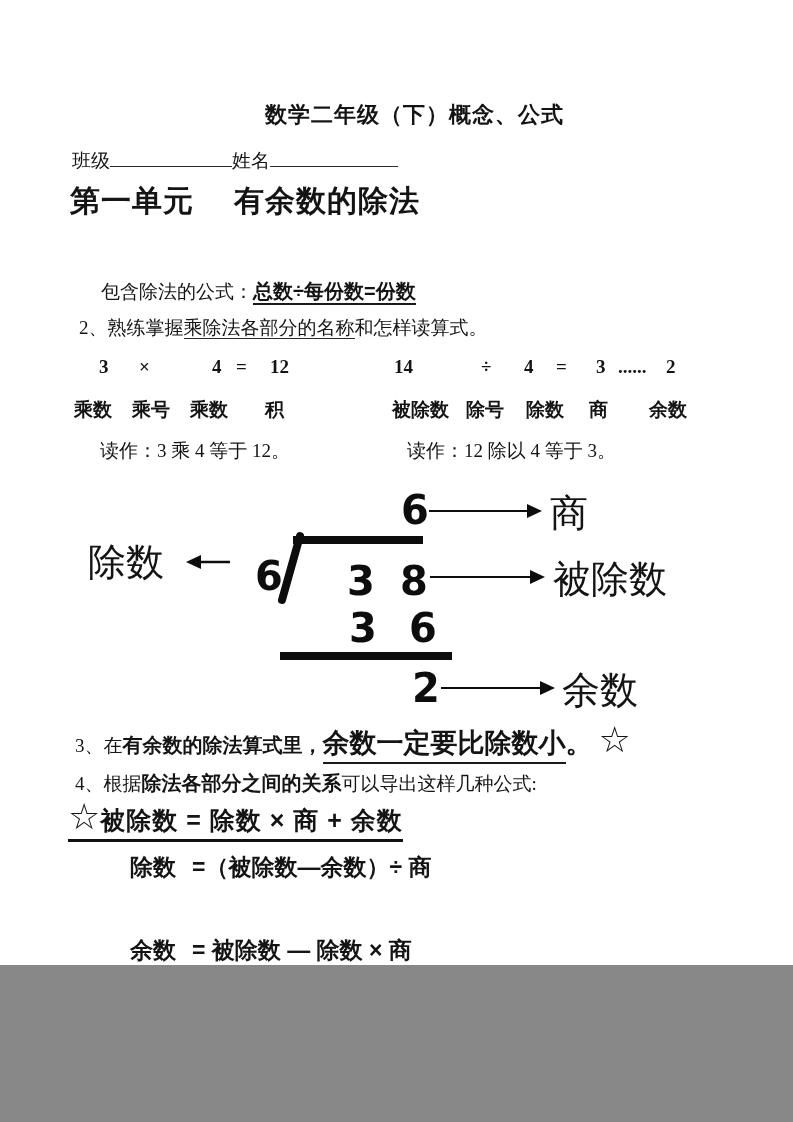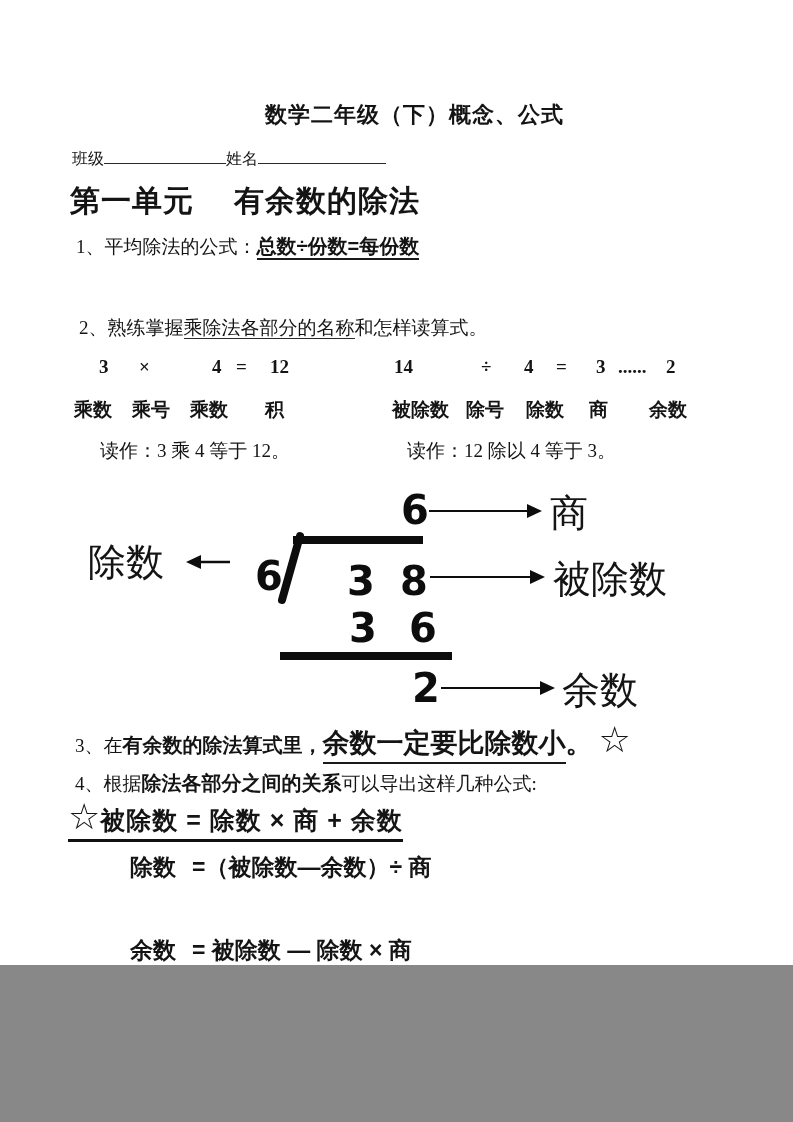--- a/index.html
+++ b/index.html
@@ -4,21 +4,21 @@
 <style>
   html,body { margin:0; padding:0; background:#888; }
   .page {
     position:relative; width:793px; height:965px; margin:0 auto;
     background:#ffffff; color:#141414; overflow:hidden;
     font-family:"Liberation Serif","DejaVu Serif",serif;
     padding-left:36px;
   }
   .abs { position:absolute; white-space:nowrap; }
   .doc-title { left:0; right:0; top:100px; text-align:center; font-size:22px; font-weight:bold; letter-spacing:1px; }
-  .fill-row { top:146px; left:72px; font-size:16px; }
+  .fill-row { top:146px; left:72px; font-size:19px; }
   .blank { display:inline-block; border-bottom:1.6px solid #2a2a2a; height:1.05em; vertical-align:baseline; }
   .unit-heading { font-size:30px; font-weight:bold; font-family:Liberation Mono, monospace; letter-spacing:1px; }
   .unit1-heading { top:181px; left:70px; }
   .unit2-heading { top:968px; left:70px; }
   .unit-heading .gap { margin-right:40px; }
   .body-line { font-size:19px; }
   .formula-inline { font-size:20px; font-weight:bold; font-family:"Liberation Sans","DejaVu Sans",sans-serif; border-bottom:2px solid #1a1a1a; padding-bottom:1px; }
   .u { border-bottom:1.4px solid #2a2a2a;text-align:center; }
   .eq-token { position:absolute; font-size:19px; font-weight:bold; top:0; }
   .part-label { position:absolute; font-size:19px; font-weight:bold; top:0; font-family:"Liberation Sans","DejaVu Sans",sans-serif; }
@@ -50,22 +50,22 @@
   <div class="abs doc-title">数学二年级（下）概念、公式</div>
 
   <div class="abs fill-row">
     <span>班级</span><span class="blank" style="width:122px;"></span><span>姓名</span><span class="blank" style="width:128px;"></span>
   </div>
 
   <div class="abs unit-heading unit1-heading">
     <span class="gap">第一单元</span><span>有余数的除法</span>
   </div>
 
-  <div class="abs body-line" style="top:233px; left:76px;">
-    <span>1、平均除法的公式：</span><span class="formula-inline">总数÷份数=每份数</span>
+  <div class="abs body-line" style="top:278px; left:101px;">
+    <span>包含除法的公式：</span><span class="formula-inline">总数÷每份数=份数</span>
   </div>
 
   <div class="abs body-line" style="top:315px; left:79px;">
     <span>2、熟练掌握</span><span class="u">乘除法各部分的名称</span><span>和怎样读算式。</span>
   </div>
 
   <div class="abs" style="top:356px; left:0; width:793px; height:24px;">
     <span class="eq-token" style="left:99px;">3</span>
     <span class="eq-token" style="left:139px;">×</span>
     <span class="eq-token" style="left:212px;">4</span>

